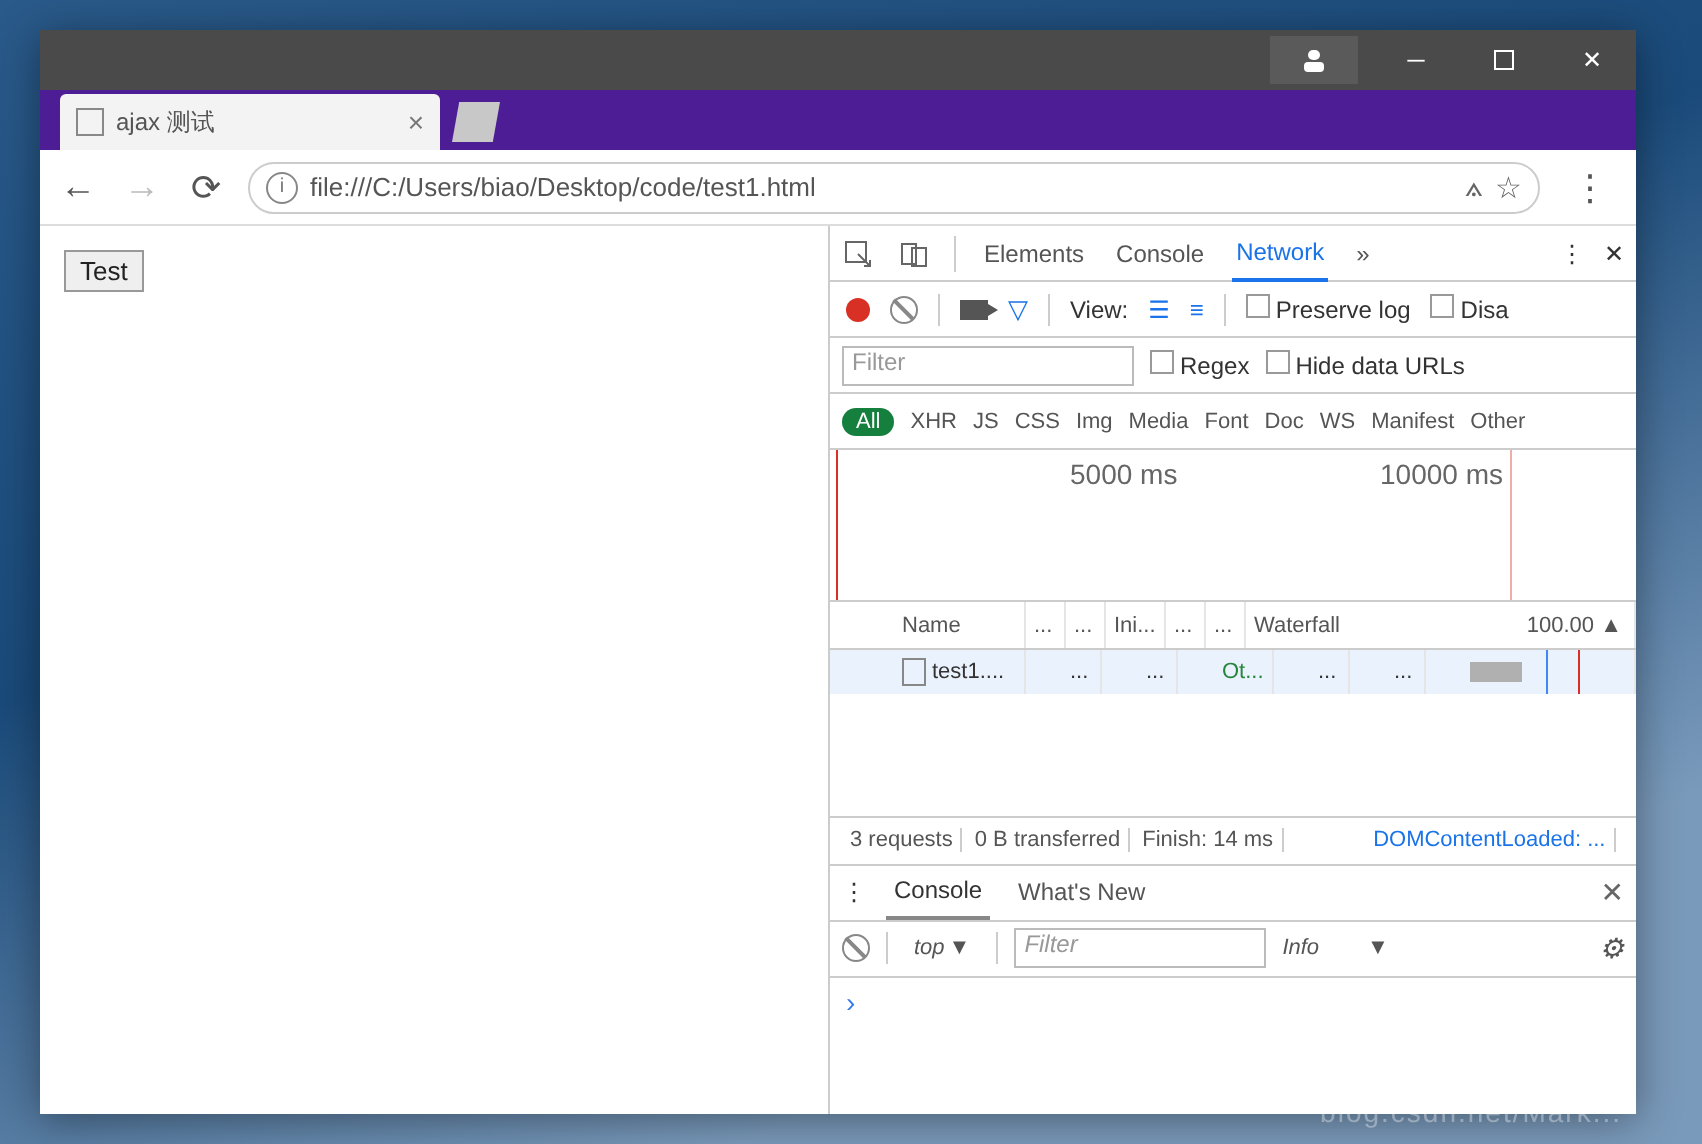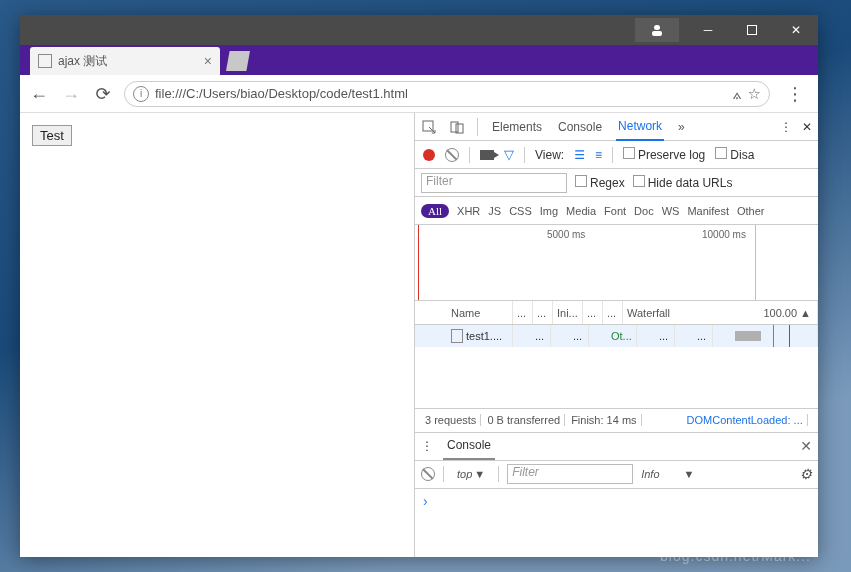--- a/index.html
+++ b/index.html
@@ -38,24 +38,24 @@
 .nosym { width: 14px; height: 14px; border: 1.5px solid #888; border-radius: 50%; position: relative; }
 .nosym::after { content: ""; position: absolute; left: -1px; top: 5px; width: 14px; height: 1.5px; background: #888; transform: rotate(45deg); }
 .cam { width: 14px; height: 10px; background: #555; position: relative; }
 .cam::after { content:""; position:absolute; right:-5px; top:2px; border-left:5px solid #555; border-top:3px solid transparent; border-bottom:3px solid transparent; }
 .funnel { color: #1a73e8; font-size: 13px; }
 .viewopt { display: inline-flex; align-items: center; color: #1a73e8; }
 .chk { width: 12px; height: 12px; border: 1px solid #999; display: inline-block; margin-right: 3px; }
 .filterrow { height: 28px; border-bottom: 1px solid #ccc; display: flex; align-items: center; padding: 0 6px; gap: 8px; }
 .filterin { flex: 0 0 146px; border: 1px solid #bbb; height: 20px; padding: 0 4px; font-size: 12px; color: #999; }
 .typerow { height: 28px; border-bottom: 1px solid #ccc; display: flex; align-items: center; padding: 0 6px; gap: 8px; overflow: hidden; }
-.pill { background: #4c1d95; color: #fff; border-radius: 8px; padding: 1px 7px; font-size: 11px; font-family: Liberation Serif, serif; }
+.pill { background: #15803d; color: #fff; border-radius: 8px; padding: 1px 7px; font-size: 11px; }
 .tlabel { color: #555; font-size: 11px; }
 .timeline { height: 76px; border-bottom: 1px solid #ccc; position: relative; }
-.timeline .tick { position: absolute; top: 4px; font-size: 10px; color: #666; margin-left: 12px; }
+.timeline .tick { position: absolute; top: 4px; font-size: 14px; color: #666; }
 .timeline .redline { position: absolute; top: 0; bottom: 0; width: 1px; background: #d93025; }
 .timeline .redline.thin { background: rgba(217,48,37,0.4); }
 .nethdr { height: 24px; border-bottom: 1px solid #ccc; display: flex; align-items: center; font-size: 11px; color: #555; }
 .nethdr > div, .netrow > div { border-right: 1px solid #e5e5e5; height: 100%; display: flex; align-items: center; padding: 0 4px; }
 .col-name { width: 66px; margin-left: 32px; } .col-s1 { width: 20px; } .col-s2 { width: 20px; } .col-ini { width: 30px; } .col-s3 { width: 20px; } .col-s4 { width: 20px; } .col-wf { flex: 1; position: relative; }
 .nethdr .num { position: absolute; right: 6px; }
 .netrow { height: 22px; display: flex; align-items: center; font-size: 11px; background: #eaf2fd; gap: 18px; }
 .netrow .col-name { color: #333; display: flex; align-items: center; gap: 3px; }
 .netrow .col-ini { color: #26863a; }
 .fileico { width: 12px; height: 14px; border: 1px solid #888; display: inline-block; }
@@ -230,20 +230,21 @@
       <div class="status">
         <span class="seg">3 requests</span>
         <span class="seg">0 B transferred</span>
         <span class="seg">Finish: 14 ms</span>
         <span class="seg dc">DOMContentLoaded: ...</span>
       </div>
 
       <div class="drawertabs">
         <span>⋮</span>
         <span class="dtab2 active">Console</span>
+        <span class="dtab2">What's New</span>
         <span class="xr">✕</span>
       </div>
 
       <div class="drawerfilter">
         <span class="nosym"></span>
         <span style="width:1px;height:16px;background:#ccc"></span>
         <span class="scope"><span>top</span> ▼</span>
         <span style="width:1px;height:16px;background:#ccc"></span>
         <div class="cfilter">Filter</div>
         <span class="level"><span>Info</span> ▼</span>

